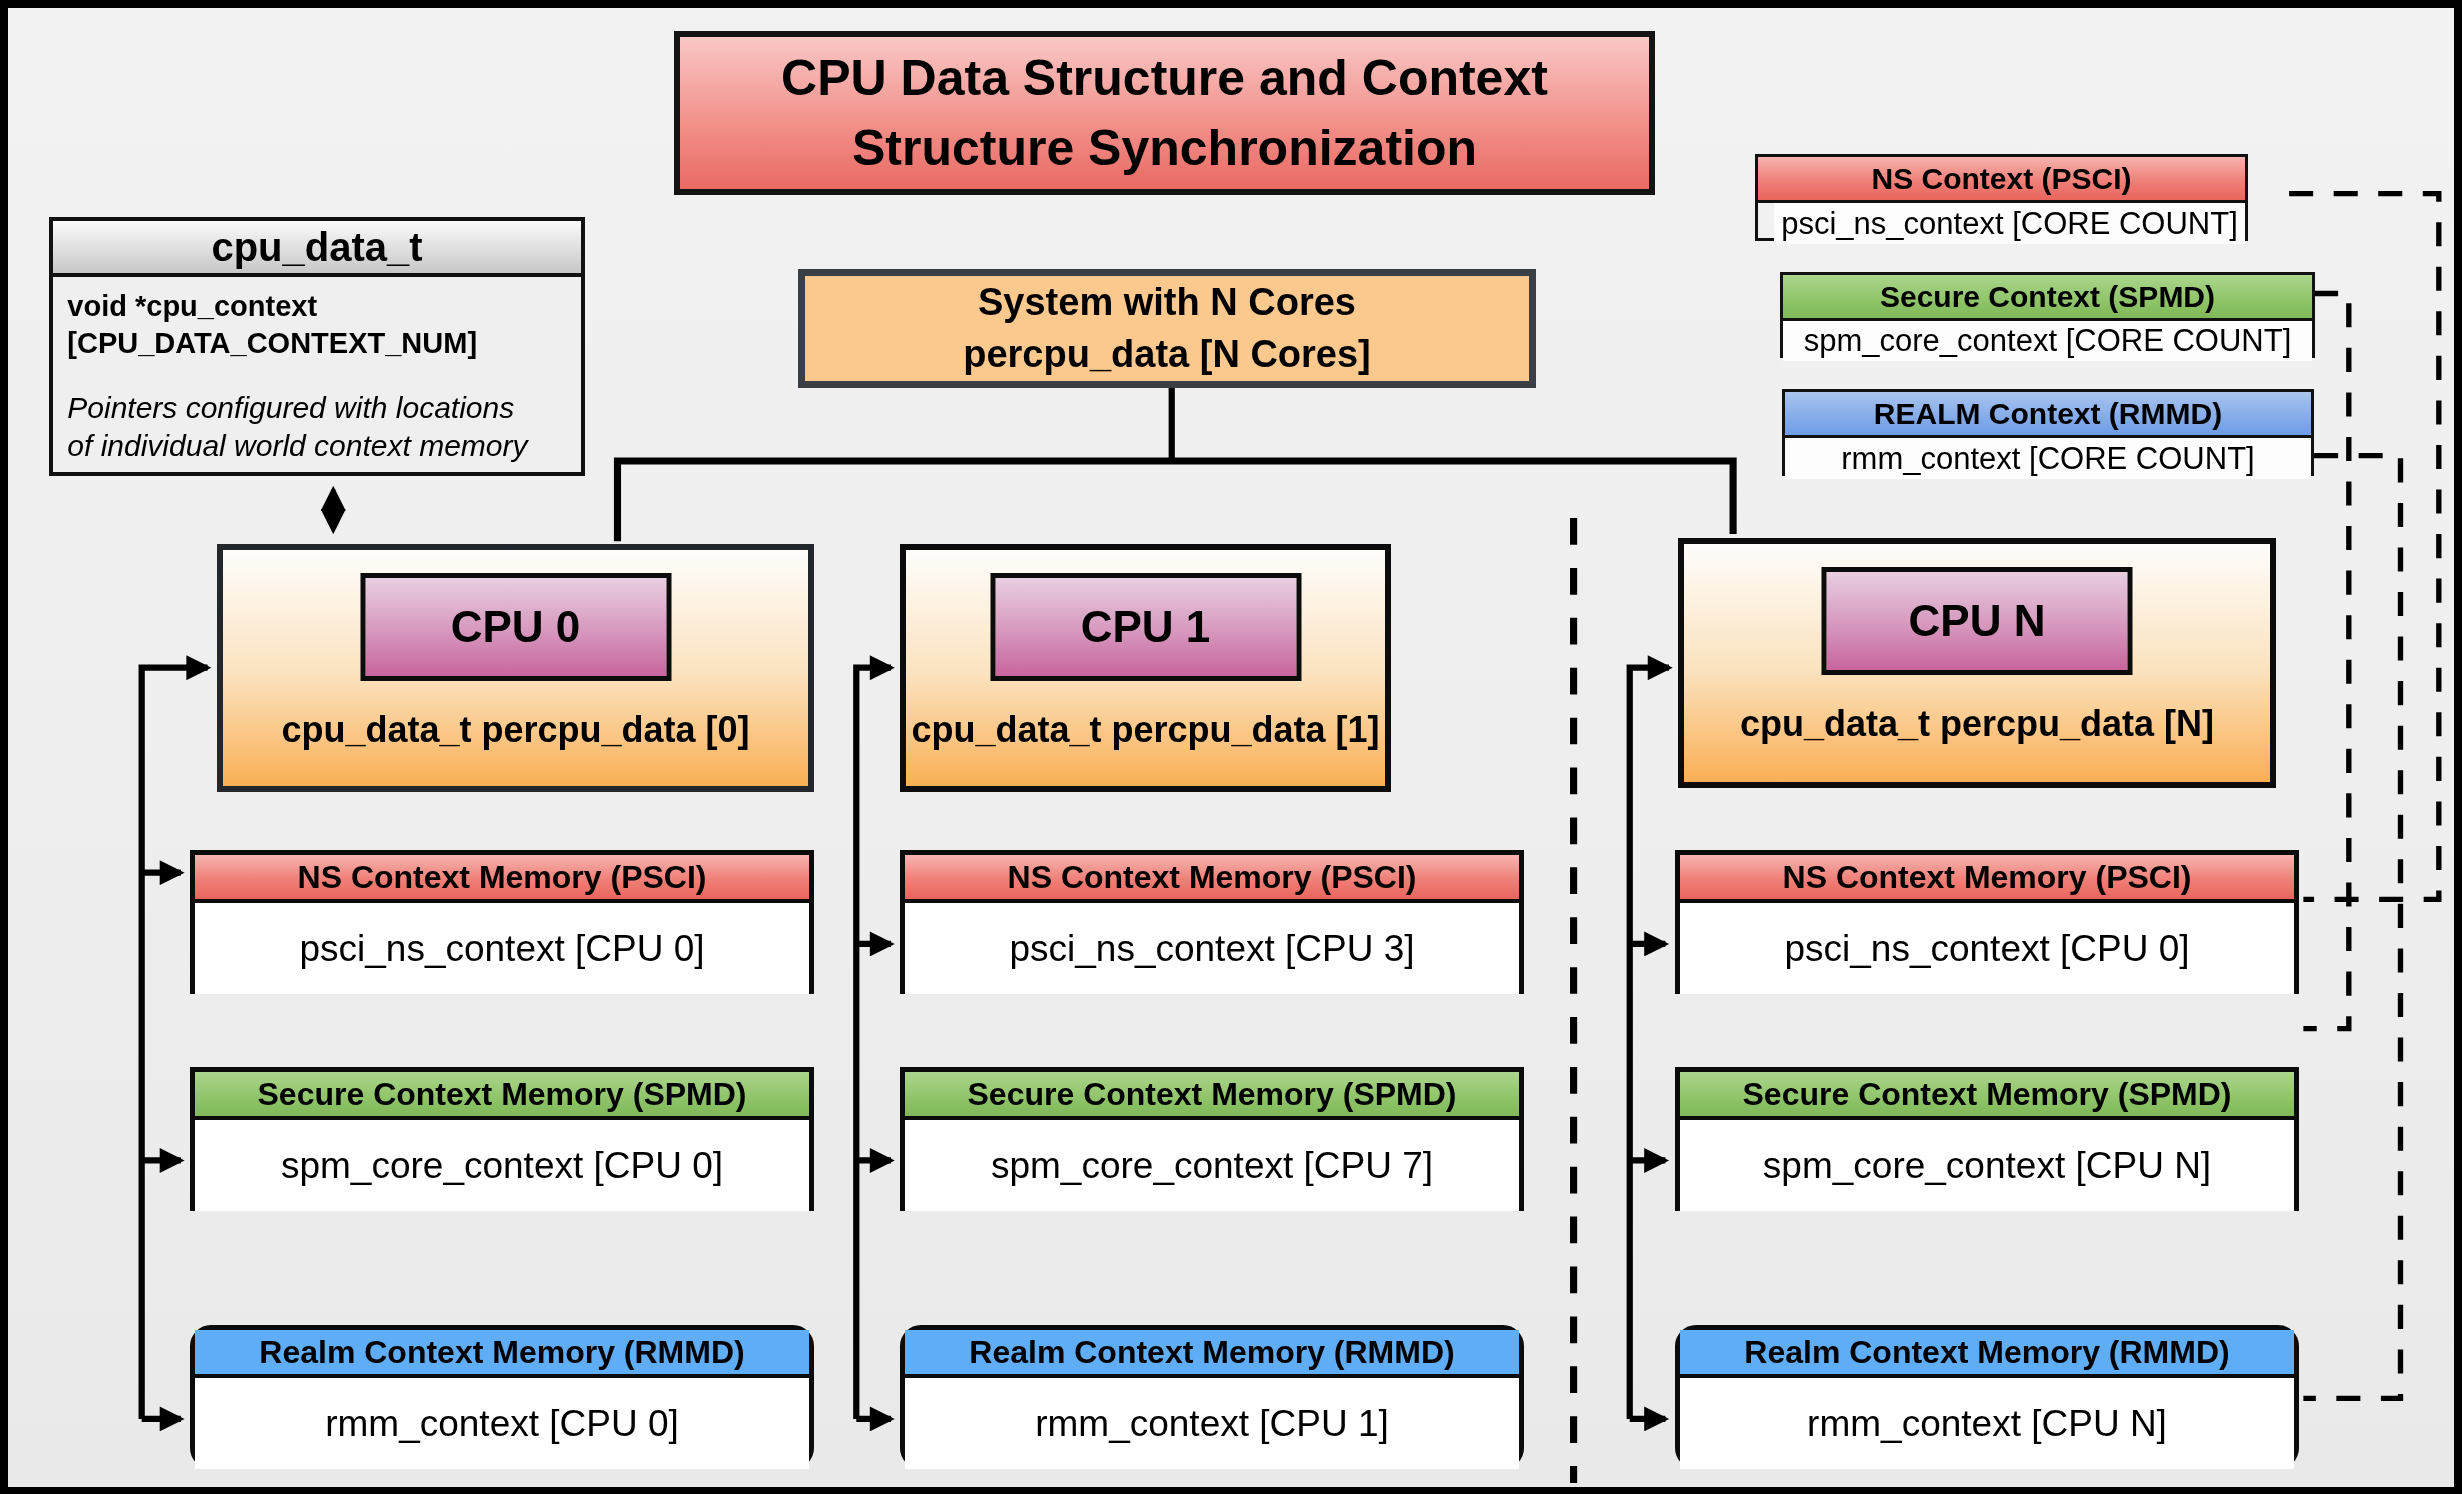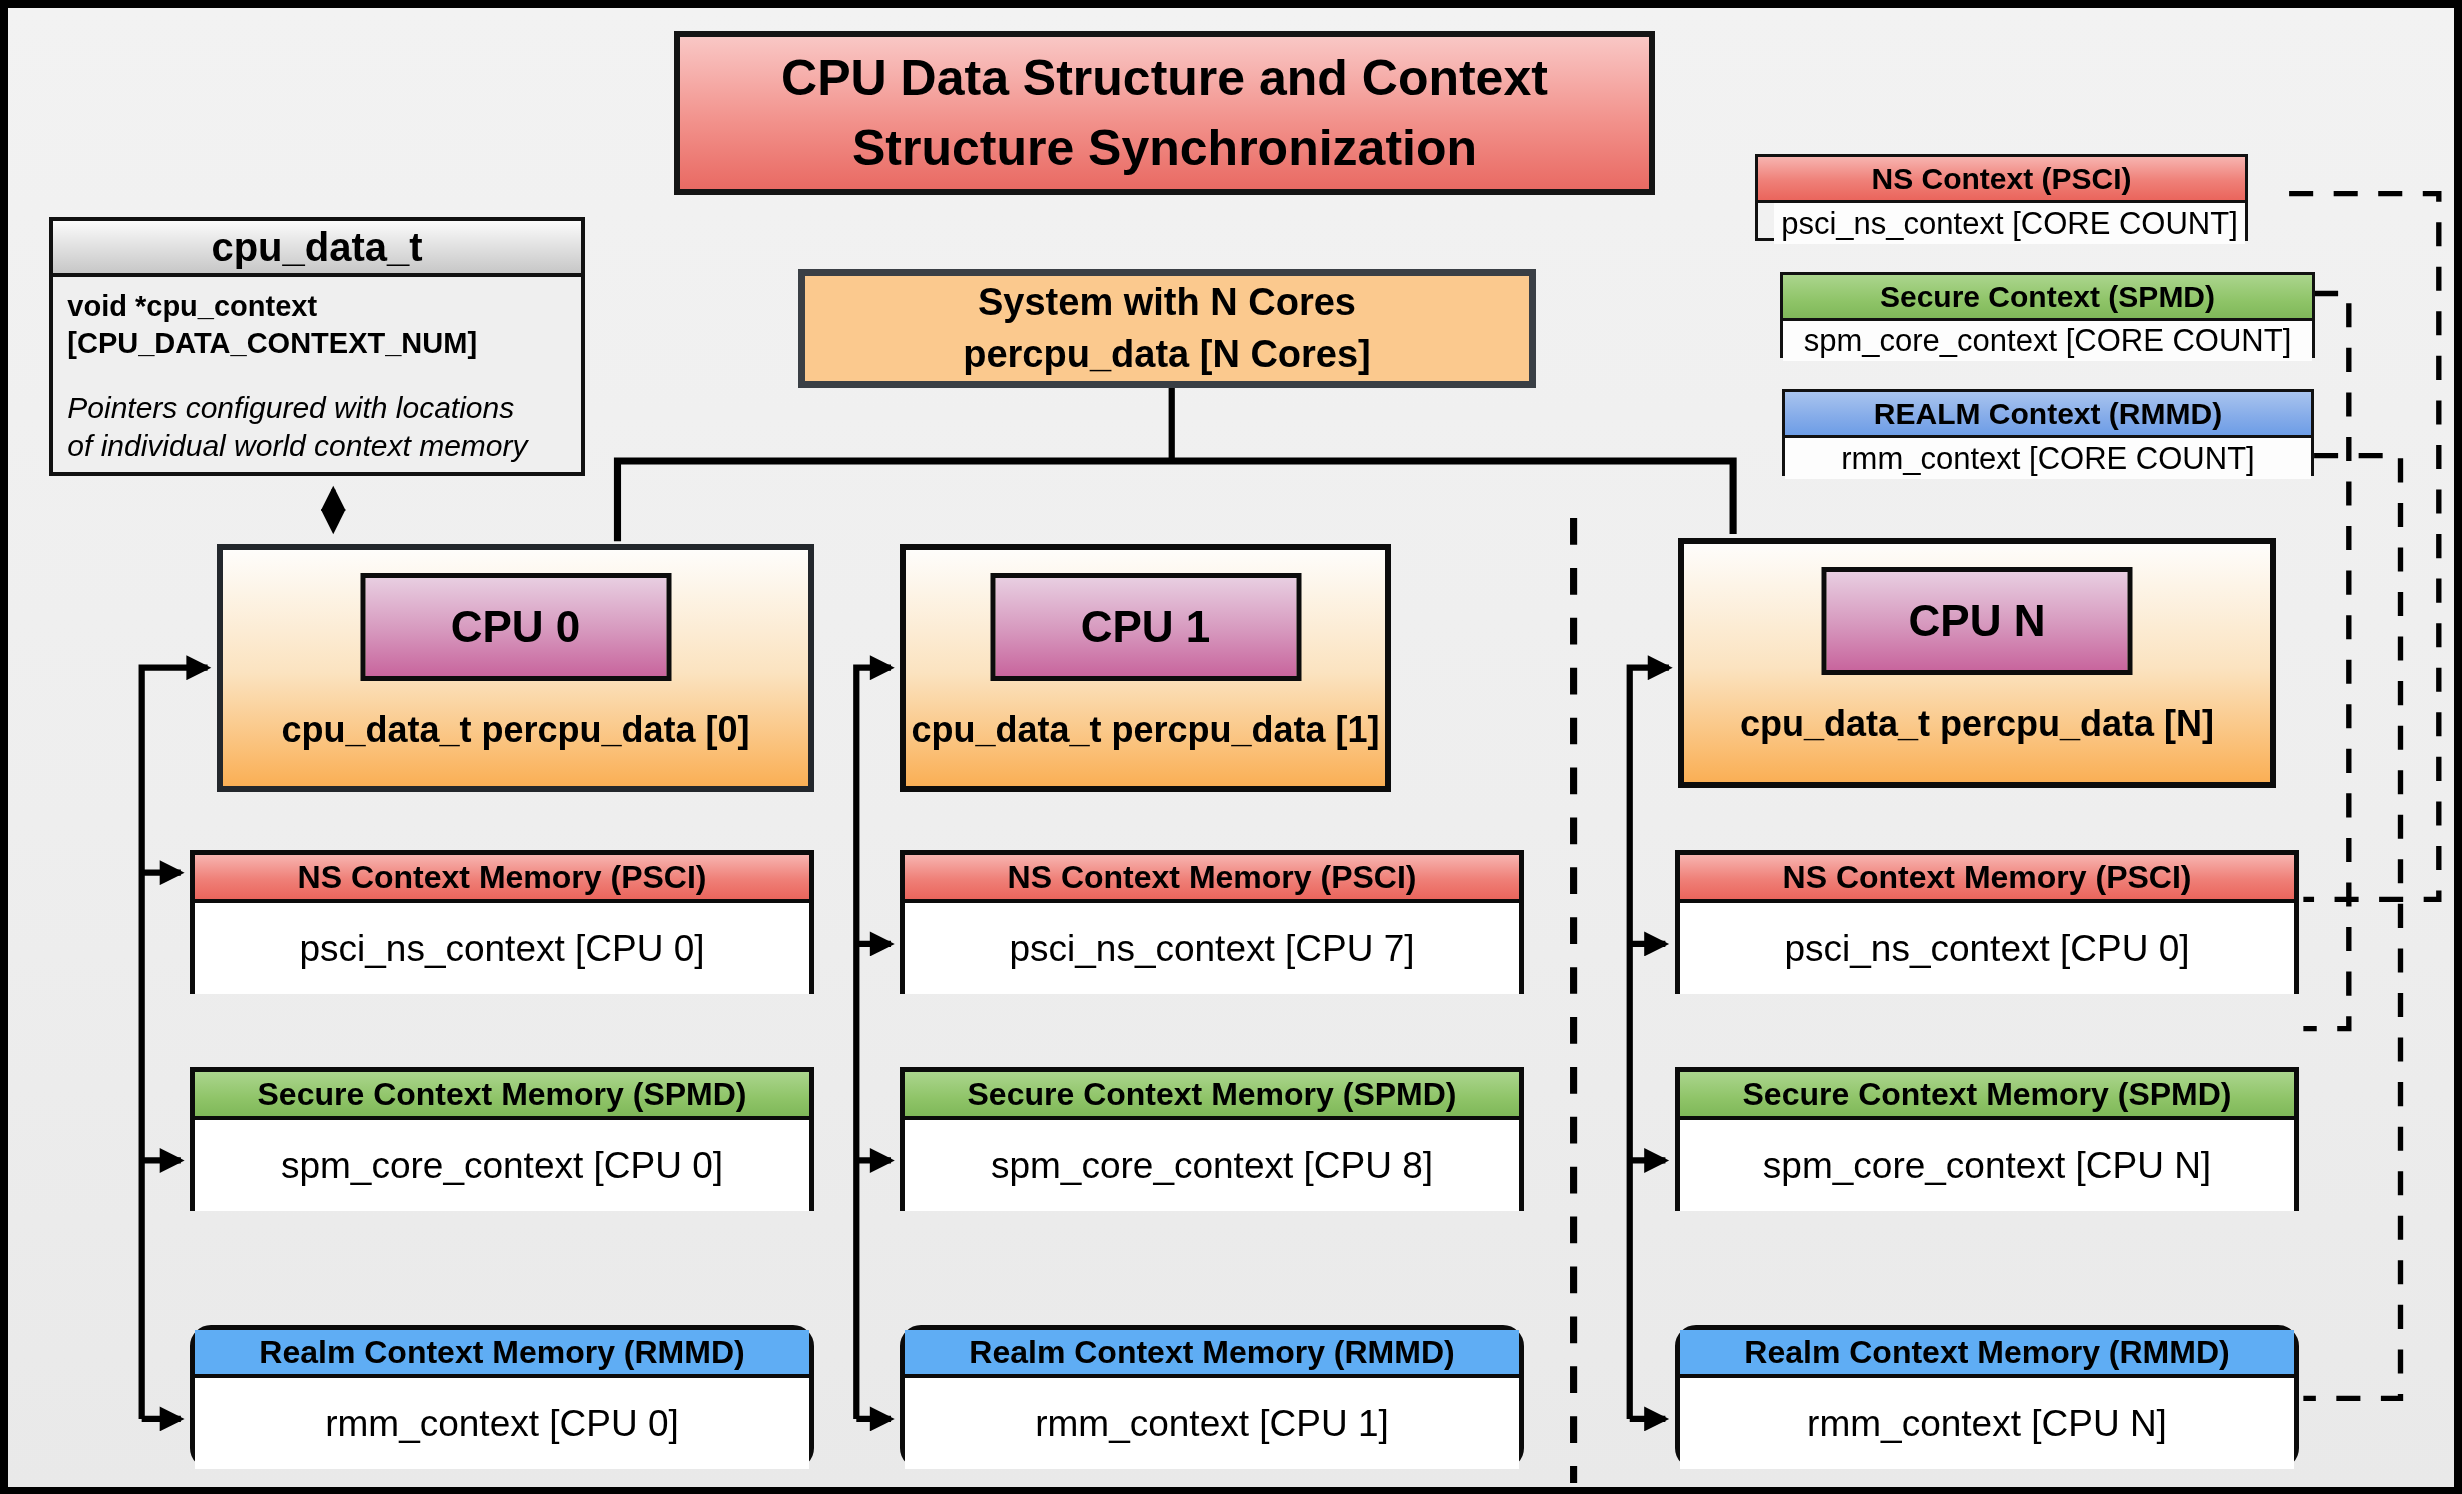--- a/index.html
+++ b/index.html
@@ -192,25 +192,25 @@
     <div class="hdr hdr-blue-flat">Realm Context Memory (RMMD)</div>
     <div class="bd">rmm_context [CPU 0]</div>
   </div>
 
   <div class="abs box cpu cpu-1">
     <div class="chip">CPU 1</div>
     <div class="dlabel">cpu_data_t percpu_data [1]</div>
   </div>
   <div class="abs box ctx col1 row-ns">
     <div class="hdr hdr-red">NS Context Memory (PSCI)</div>
-    <div class="bd">psci_ns_context [CPU 7]</div>
+    <div class="bd">psci_ns_context [CPU 3]</div>
   </div>
   <div class="abs box ctx col1 row-sec">
     <div class="hdr hdr-green">Secure Context Memory (SPMD)</div>
-    <div class="bd">spm_core_context [CPU 8]</div>
+    <div class="bd">spm_core_context [CPU 7]</div>
   </div>
   <div class="abs box ctx col1 row-realm">
     <div class="hdr hdr-blue-flat">Realm Context Memory (RMMD)</div>
     <div class="bd">rmm_context [CPU 1]</div>
   </div>
 
   <div class="abs box cpu cpu-n">
     <div class="chip">CPU N</div>
     <div class="dlabel">cpu_data_t percpu_data [N]</div>
   </div>

